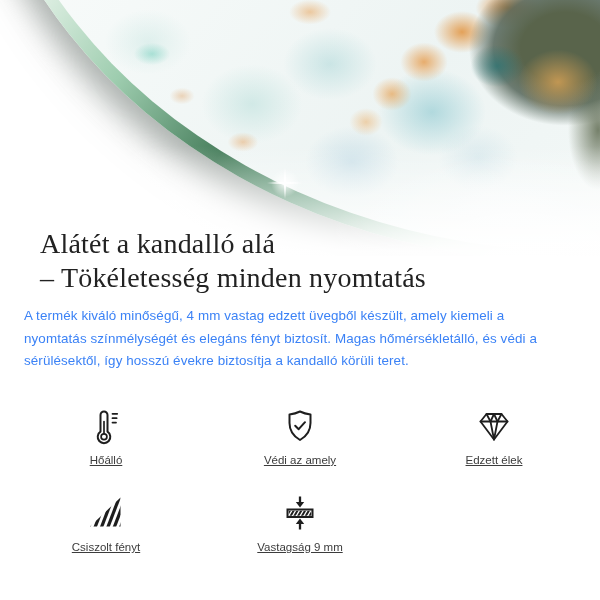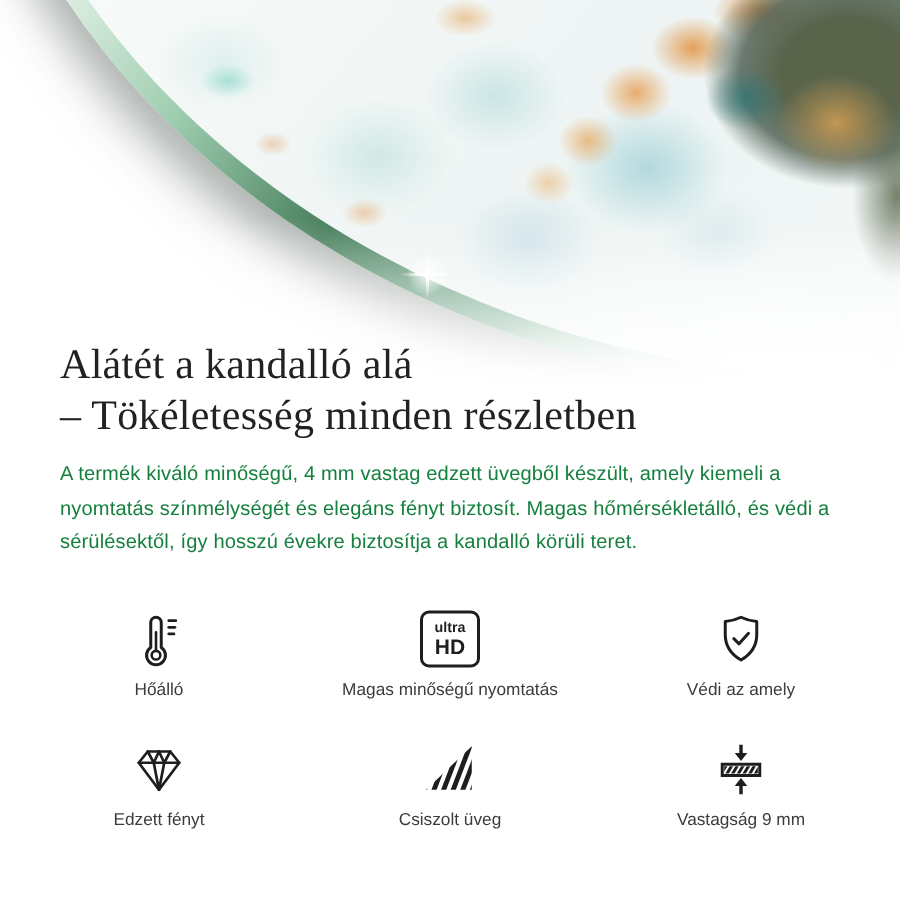--- a/index.html
+++ b/index.html
@@ -54,29 +54,29 @@
     background:radial-gradient(circle at 50% 50%, rgba(255,255,255,0.95), rgba(255,255,255,0) 55%);}
   .sparkle::before{content:"";position:absolute;left:0;top:17px;width:36px;height:2px;
     background:linear-gradient(90deg,rgba(255,255,255,0),#fff 40%,#fff 60%,rgba(255,255,255,0));filter:blur(0.4px);}
   .sparkle::after{content:"";position:absolute;left:17px;top:2px;width:2px;height:32px;
     background:linear-gradient(180deg,rgba(255,255,255,0),#fff 42%,#fff 58%,rgba(255,255,255,0));filter:blur(0.4px);}
 
   
   .title{position:absolute;left:40px;top:227px;margin:0;
     font-family:"Liberation Serif","DejaVu Serif",serif;font-weight:400;
     font-size:28px;line-height:34px;color:#222222;letter-spacing:0.2px;}
-  .desc{position:absolute;left:40px;top:305px;width:520px;margin:0;
-    font-size:13.4px;line-height:22.6px;color:#15803d;letter-spacing:0.1px;}
+  .desc{position:absolute;left:24px;top:305px;width:520px;margin:0;
+    font-size:13.4px;line-height:22.6px;color:#3b82f6;letter-spacing:0.1px;}
 
   
   .features{position:absolute;left:40px;top:404px;width:520px;
     display:grid;grid-template-columns:132px 256px 132px;grid-auto-rows:auto;row-gap:24px;}
   .feature{display:flex;flex-direction:column;align-items:center;}
   .icon-wrap{height:44px;display:flex;align-items:center;justify-content:center;}
-  .feature-label{margin-top:5px;font-size:11.5px;line-height:14px;color:#3c3c3c;text-align:right;}
+  .feature-label{margin-top:5px;font-size:11.5px;line-height:14px;color:#3c3c3c;text-align:right;text-decoration:underline;}
   .icon-svg{display:block;}
 
   .uhd-box{width:36px;height:34px;border:2.6px solid #1e1e1e;border-radius:6px;
     display:flex;flex-direction:column;align-items:center;justify-content:center;
     color:#1e1e1e;background:#fff;}
   .uhd-top{font-size:9.5px;font-weight:700;line-height:10px;letter-spacing:0;}
   .uhd-bottom{font-size:14px;font-weight:800;line-height:14px;margin-top:0;}
 </style>
 </head>
 <body>
@@ -84,49 +84,40 @@
 <div class="page">
 
   <div class="hero">
     <div class="disc-shadow"></div>
     <div class="glass-edge"></div>
     <div class="glass-face"></div>
     <div class="hero-fade"></div>
     <div class="sparkle"></div>
   </div>
 
-  <h1 class="title"><span>Alátét a kandalló alá</span><br><span>– Tökéletesség minden részletben</span></h1>
+  <h1 class="title"><span>Alátét a kandalló alá</span><br><span>– Tökéletesség minden nyomtatás</span></h1>
 
   <p class="desc">A termék kiváló minőségű, 4 mm vastag edzett üvegből készült, amely kiemeli a nyomtatás színmélységét és elegáns fényt biztosít. Magas hőmérsékletálló, és védi a sérülésektől, így hosszú évekre biztosítja a kandalló körüli teret.</p>
 
   <div class="features">
 
     <div class="feature">
       <div class="icon-wrap">
         <svg class="icon-svg" width="40" height="40" viewBox="0 0 40 40" fill="none" stroke="#1e1e1e" stroke-width="2" stroke-linecap="round" stroke-linejoin="round">
           <path d="M21.5 25.6 V9 a3.5 3.5 0 0 0 -7 0 v16.6 a6.3 6.3 0 1 0 7 0 Z"></path>
           <circle cx="18" cy="30.8" r="2.9" stroke-width="1.7"></circle>
           <line x1="18" y1="15.5" x2="18" y2="27.6" stroke-width="1.7"></line>
           <line x1="26.5" y1="7.8" x2="31.2" y2="7.8" stroke-width="1.8"></line>
           <line x1="26.5" y1="12.2" x2="30.6" y2="12.2" stroke-width="1.8"></line>
           <line x1="26.5" y1="16.6" x2="30" y2="16.6" stroke-width="1.8"></line>
         </svg>
       </div>
       <span class="feature-label">Hőálló</span>
     </div>
 
-    <div class="feature">
-      <div class="icon-wrap">
-        <div class="uhd-box">
-          <span class="uhd-top">ultra</span>
-          <span class="uhd-bottom">HD</span>
-        </div>
-      </div>
-      <span class="feature-label">Magas minőségű nyomtatás</span>
-    </div>
 
     <div class="feature">
       <div class="icon-wrap">
         <svg class="icon-svg" width="40" height="40" viewBox="0 0 40 40" fill="none" stroke="#1e1e1e" stroke-width="2" stroke-linecap="round" stroke-linejoin="round">
           <path d="M20 5.5 C23.5 7.2 27 8 30.5 8.4 V17 C30.5 25 26 30.6 20 34 C14 30.6 9.5 25 9.5 17 V8.4 C13 8 16.5 7.2 20 5.5 Z"></path>
           <path d="M15.2 19.8 L18.7 23.2 L25 16.2"></path>
         </svg>
       </div>
       <span class="feature-label">Védi az amely</span>
     </div>
@@ -137,42 +128,42 @@
           <path d="M12.5 8 H27.5 L33.5 15.5 L20 33.5 L6.5 15.5 Z"></path>
           <line x1="6.5" y1="15.5" x2="33.5" y2="15.5"></line>
           <line x1="12.5" y1="8" x2="16.5" y2="15.5"></line>
           <line x1="27.5" y1="8" x2="23.5" y2="15.5"></line>
           <line x1="20" y1="8" x2="16.5" y2="15.5"></line>
           <line x1="20" y1="8" x2="23.5" y2="15.5"></line>
           <line x1="16.5" y1="15.5" x2="20" y2="33.5"></line>
           <line x1="23.5" y1="15.5" x2="20" y2="33.5"></line>
         </svg>
       </div>
-      <span class="feature-label">Edzett fényt</span>
+      <span class="feature-label">Edzett élek</span>
     </div>
 
     <div class="feature">
       <div class="icon-wrap">
         <svg class="icon-svg" width="40" height="40" viewBox="0 0 40 40" fill="none">
           <defs>
               <clipPath id="triClip">
                 <polygon points="4,33.5 34.5,33.5 34.5,4.5"></polygon>
               </clipPath>
             </defs>
           <g clip-path="url(#triClip)" stroke="#1e1e1e" stroke-width="3.2">
             <line x1="2" y1="36" x2="15" y2="2"></line>
             <line x1="8.4" y1="36" x2="21.4" y2="2"></line>
             <line x1="14.8" y1="36" x2="27.8" y2="2"></line>
             <line x1="21.2" y1="36" x2="34.2" y2="2"></line>
             <line x1="27.6" y1="36" x2="40.6" y2="2"></line>
             <line x1="34" y1="36" x2="47" y2="2"></line>
           </g>
         </svg>
       </div>
-      <span class="feature-label">Csiszolt üveg</span>
+      <span class="feature-label">Csiszolt fényt</span>
     </div>
 
     <div class="feature">
       <div class="icon-wrap">
         <svg class="icon-svg" width="40" height="40" viewBox="0 0 40 40" fill="none">
           <line x1="20" y1="3.5" x2="20" y2="9.5" stroke="#1e1e1e" stroke-width="2.3"></line>
           <polygon points="15.8,9 24.2,9 20,14.4" fill="#1e1e1e"></polygon>
           <rect x="7.5" y="16.5" width="25" height="7.5" fill="#ffffff" stroke="#1e1e1e" stroke-width="2"></rect>
           <defs>
               <clipPath id="barClip">

